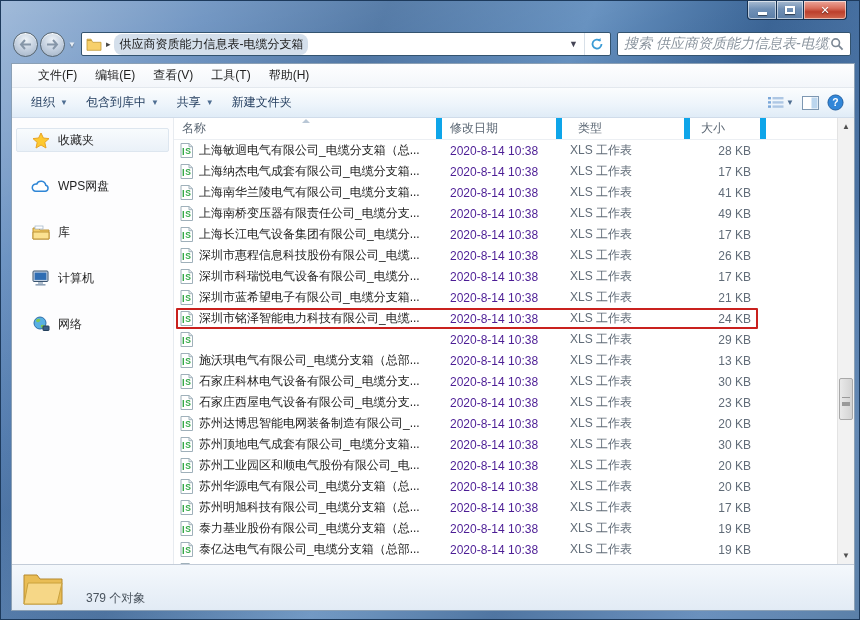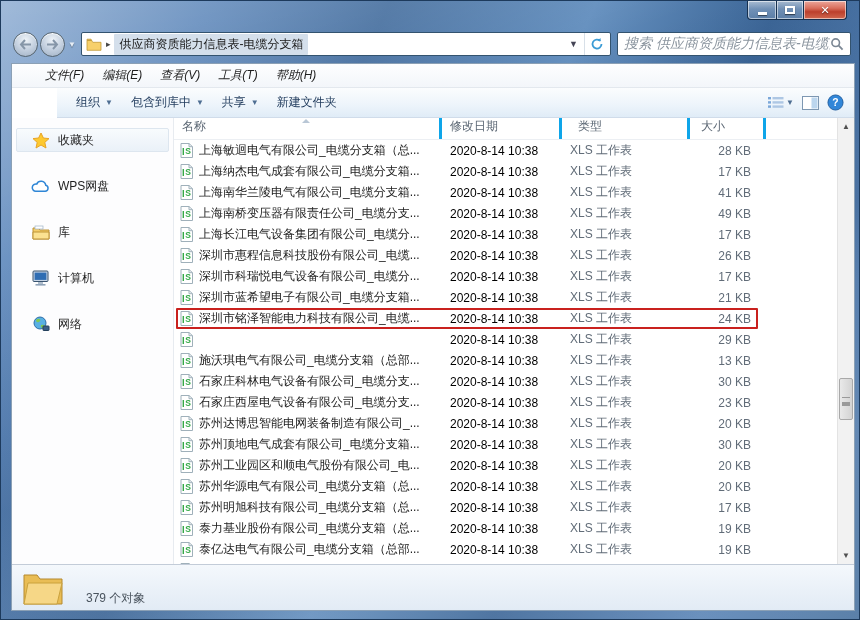--- a/index.html
+++ b/index.html
@@ -29,64 +29,64 @@
   .nav-circle { width:25px; height:25px; border-radius:50%; border:1px solid #54636f;
     background:radial-gradient(circle at 50% 30%, #eef3f8, #c0cddd 55%, #9fb0c4);
     display:flex; align-items:center; justify-content:center; box-shadow:inset 0 1px 1px #fff; }
   .nav-circle + .nav-circle { margin-left:2px; }
   .nav-circle svg { display:block; }
   .nav-chevron { color:#e6edf5; font-size:8px; margin:0 5px 0 3px; text-shadow:0 1px 1px rgba(0,0,0,.4); }
   .addressbar { flex:1; height:24px; background:#fff; border:1px solid #33536f; border-radius:2px;
     display:flex; align-items:center; padding:0 2px 0 4px; }
   .addr-folder { margin-right:3px; display:flex; }
   .addr-arrow { color:#444; font-size:9px; margin:0 4px 0 1px; }
-  .addr-text { font-size:12px; color:#1a1a1a; background:#d4dfeb; padding:2px 5px; border-radius:1px; white-space:nowrap; }
+  .addr-text { font-size:12px; color:#1a1a1a; background:#d4dfeb; padding:2px 5px; border-radius:8px; white-space:nowrap; }
   .addr-spacer { flex:1; }
   .addr-drop { color:#445; font-size:9px; padding:0 6px; }
   .refresh-btn { width:24px; height:22px; border-left:1px solid #d8e0e8; display:flex; align-items:center; justify-content:center; }
   .searchbox { width:234px; height:24px; margin-left:6px; background:#fff; border:1px solid #33536f; border-radius:2px;
     display:flex; align-items:center; padding:0 6px; }
   .search-ph { flex:1; font-size:14px; font-style:italic; color:#8a949e; white-space:nowrap; overflow:hidden; }
 
   
   .client { position:absolute; left:10px; top:62px; right:4px; bottom:8px; background:#fff; z-index:3;
     display:flex; flex-direction:column; border:1px solid #8ba0b5; }
   .menubar { height:24px; background:linear-gradient(#fdfeff,#f3f6fa); border-bottom:1px solid #e3e8ee;
-    display:flex; align-items:flex-end; padding-left:24px;font-style:italic; }
+    display:flex; align-items:flex-end; padding-left:17px; }
   .menu-item { font-size:12px; color:#1e1e1e; padding:3px 9px; cursor:default; }
   .toolbar { height:30px; background:linear-gradient(#fbfdfe,#eef5fb 55%,#e0ecf7); border-bottom:1px solid #d0dcea;
-    display:flex; align-items:center; padding:0 10px;margin-left:45px; }
+    display:flex; align-items:center; padding:0 10px; }
   .tb-btn { font-size:12px; color:#1e395b; padding:4px 9px; border-radius:2px; display:flex; align-items:center; gap:5px; }
   .tb-caret { font-size:8px; color:#4e6e92; }
   .tb-right { margin-left:auto; display:flex; align-items:center; gap:8px; }
   .tb-icon { display:flex; align-items:center; gap:2px; }
 
   .content { flex:1; display:flex; overflow:hidden; }
   .sidebar { width:162px; background:#fdfdfe; border-right:1px solid #e7ebf0; padding-top:10px; }
   .sb-item { height:24px; margin:0 4px 22px 4px; display:flex; align-items:center; gap:8px; padding-left:14px;
     font-size:12px; color:#1f1f1f; border:1px solid transparent; border-radius:2px; }
   .sb-item.selected { background:linear-gradient(#f8fbfd,#eaf1f8); border-color:#dde6ef; }
   .sb-icon { width:19px; display:flex; justify-content:center; }
 
   .filelist { flex:1; position:relative; overflow:hidden; }
   .colheaders { height:22px; display:flex; border-bottom:1px solid #eceff3; position:relative; background:#fff; }
-  .col-h { font-size:12px; color:#5a6673; display:flex; border-right:3px solid #0ea5e9; position:relative; }
+  .col-h { font-size:12px; color:#5a6673; display:flex; align-items:center; border-right:6px solid #0ea5e9; position:relative; }
   .col-h.c-name { width:268px; padding-left:8px; }
   .col-h.c-date { width:120px; padding-left:8px; }
   .col-h.c-type { width:120px; padding-left:8px;margin-left:8px; }
   .col-h.c-size { width:76px;  padding-left:11px; }
   .sort-arrow { position:absolute; top:1px; left:128px; width:0; height:0;
     border-left:4px solid transparent; border-right:4px solid transparent; border-bottom:4px solid #b9c7d6; }
 
   .rows { position:absolute; top:22px; left:0; right:17px; bottom:0; overflow:hidden; }
   .row { height:21px; display:flex; align-items:center; position:relative; }
   .cell { font-size:12px; white-space:nowrap; overflow:hidden; }
   .cell.name { width:268px; display:flex; align-items:center; padding-left:6px; gap:6px; color:#1c1c1c; }
   .cell.name .nm { overflow:hidden; white-space:nowrap;text-align:center; }
-  .cell.date { width:120px; padding-left:8px; color:#000000; }
+  .cell.date { width:120px; padding-left:8px; color:#4c1d95; }
   .cell.type { width:104px; padding-left:8px; color:#616c78; }
   .cell.size { width:85px; text-align:right; color:#616c78; }
   .xls-ic { flex:0 0 13px; display:flex; }
   .row-red { display:none; }
   .row.highlighted .row-red { display:block; position:absolute; left:2px; top:0; width:582px; height:21px;
     border:2px solid #c9211e; border-radius:1px; pointer-events:none; }
 
   .scrollbar { position:absolute; top:0; right:0; width:17px; bottom:0; background:#f2f2f2; border-left:1px solid #e3e3e3;
     display:flex; flex-direction:column; }
   .sb-arrow { height:17px; display:flex; align-items:center; justify-content:center; font-size:8px; color:#505050; background:#f2f2f2; }

